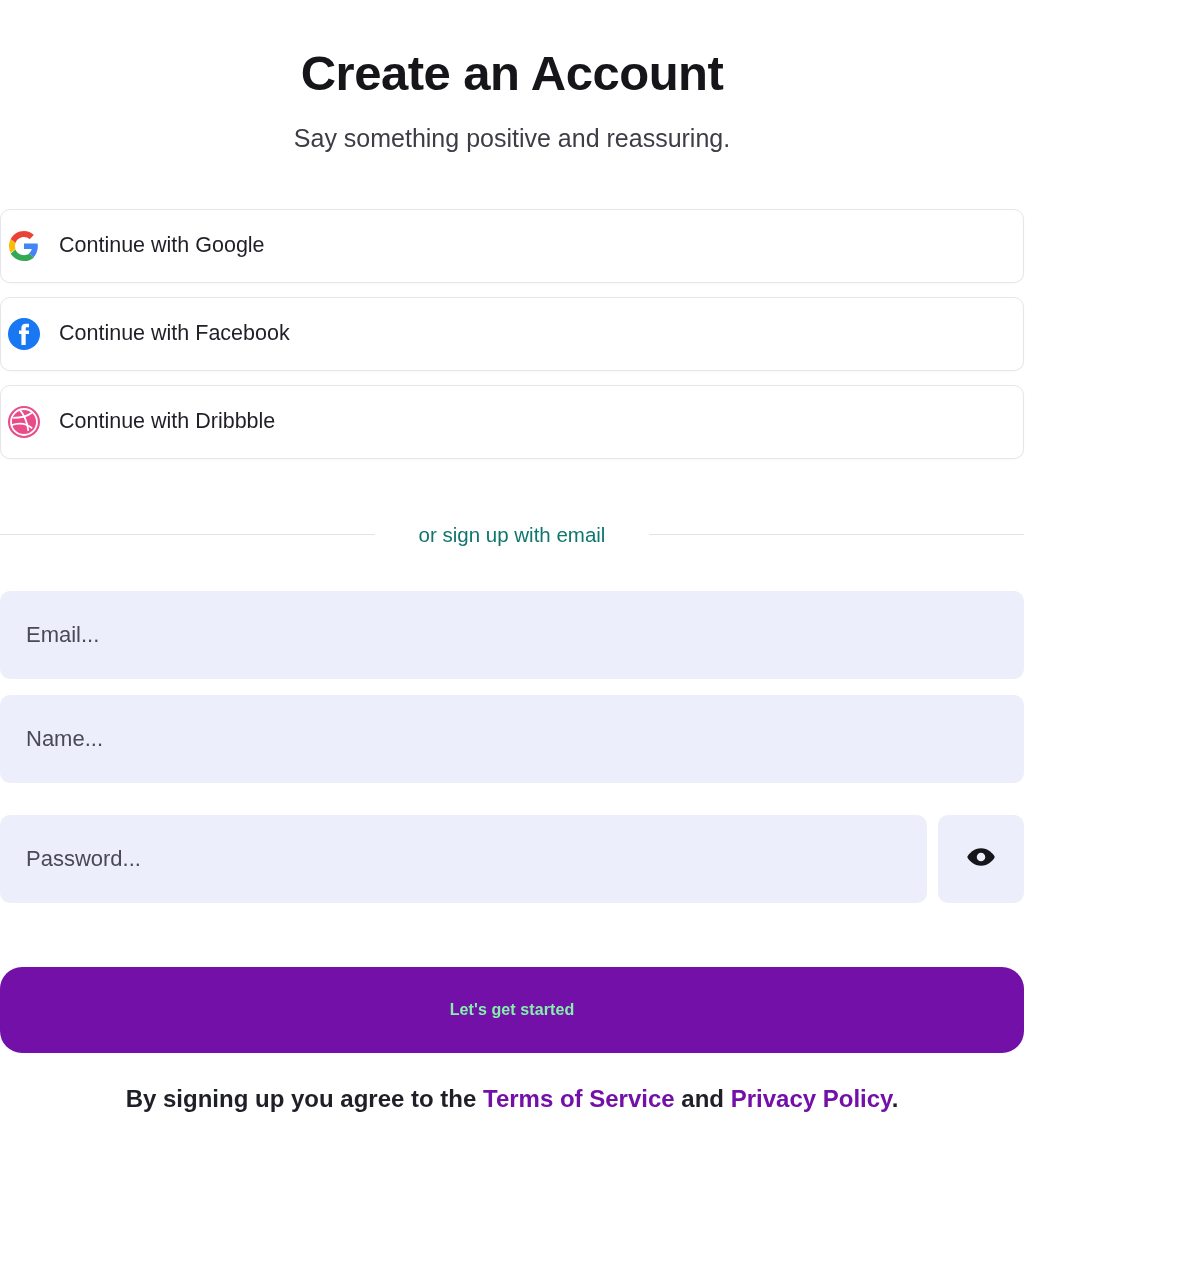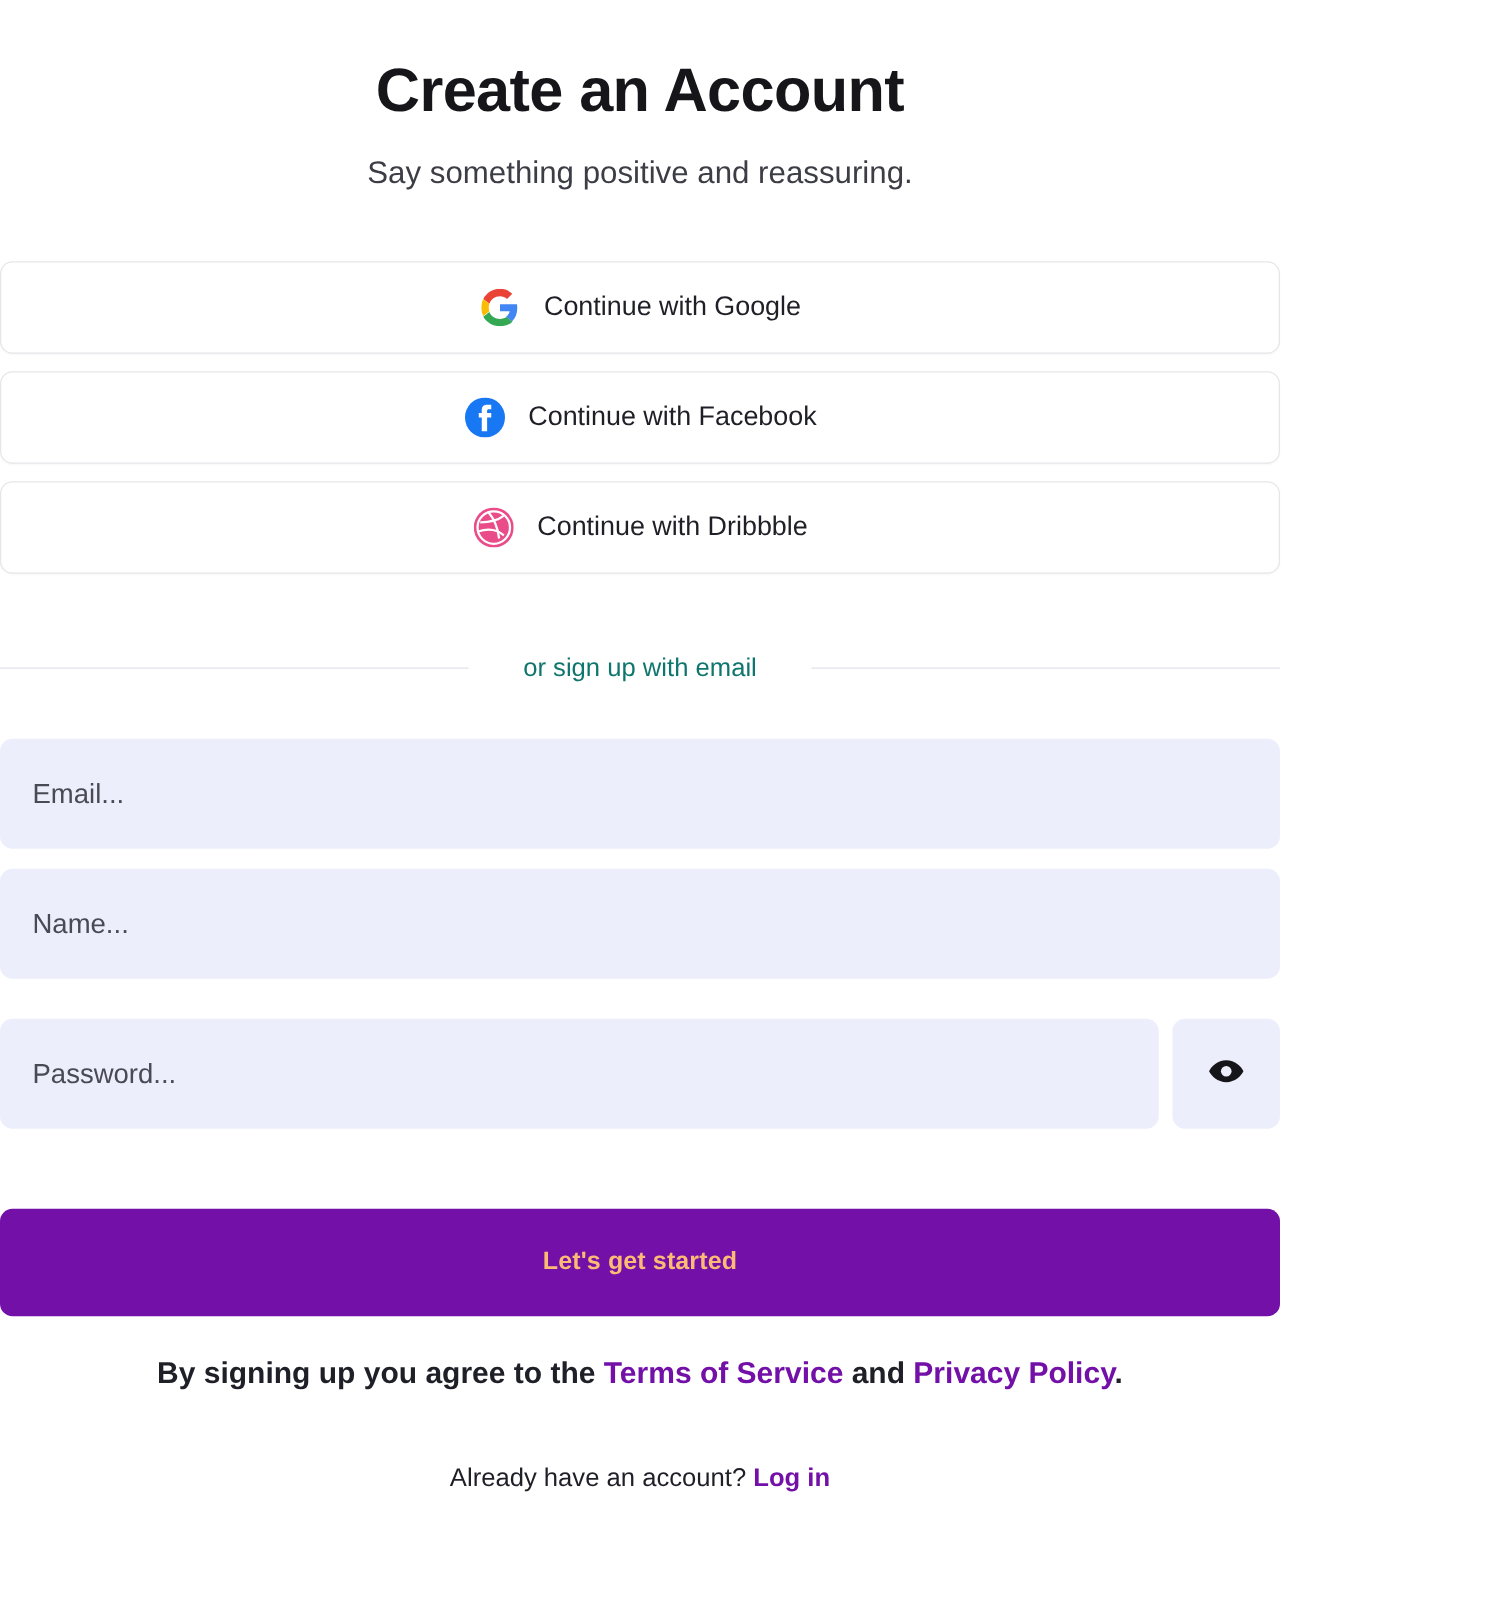--- a/index.html
+++ b/index.html
@@ -51,21 +51,20 @@
     flex-direction: column;
     gap: 14px;
   }
   .social-btn {
     height: 74px;
     border: 1px solid #e6e6ea;
     border-radius: 10px;
     background: #ffffff;
     display: flex;
     align-items: center;
-    justify-content: center;
     gap: 18px;
     cursor: pointer;
     box-shadow: 0 1px 2px rgba(20,20,30,0.03);
   }
   .social-btn .label {
     font-size: 21.5px;
     color: #1f1f27;
     font-weight: 400;
   }
   .social-icon {
@@ -135,24 +134,24 @@
     justify-content: center;
     cursor: pointer;
     flex: 0 0 auto;
   }
 
   .submit-btn {
     margin-top: 48px;
     width: 100%;
     height: 86px;
     background: #7310a8;
-    color: #fdba74;
+    color: #86efac;
     border: none;
-    border-radius: 10px;
-    font-size: 20px;
+    border-radius: 22px;
+    font-size: 16px;
     font-weight: 600;
     font-family: "Liberation Sans", sans-serif;
     cursor: pointer;
     letter-spacing: 0.1px;
   }
 
   .terms {
     margin-top: 32px;
     text-align: center;
     font-size: 24px;
@@ -252,18 +251,15 @@
         </button>
       </div>
 
       <button class="submit-btn">Let's get started</button>
     </div>
 
     <div class="terms">
       <span class="plain">By signing up you agree to the </span><a href="#">Terms of Service</a><span class="plain"> and </span><a href="#">Privacy Policy</a><span class="plain">.</span>
     </div>
 
-    <div class="login-row">
-      <span>Already have an account? </span><a href="#">Log in</a>
-    </div>
 
   </div>
 </div>
 
 </body></html>

